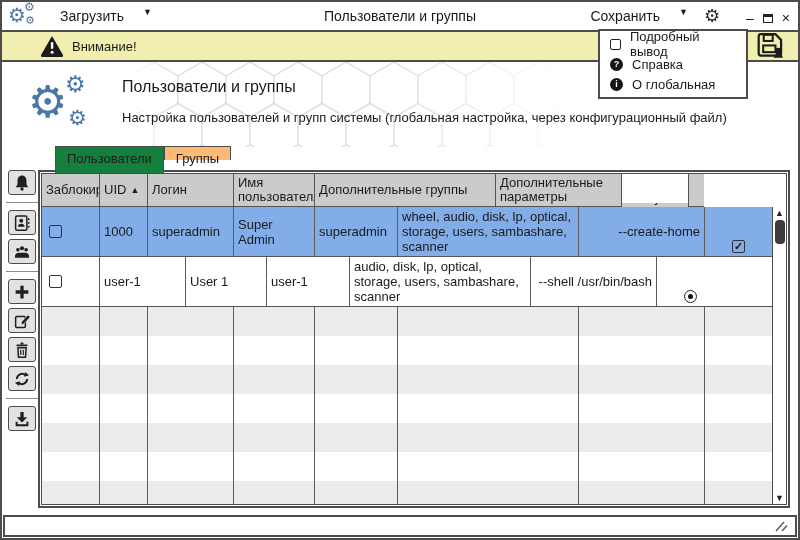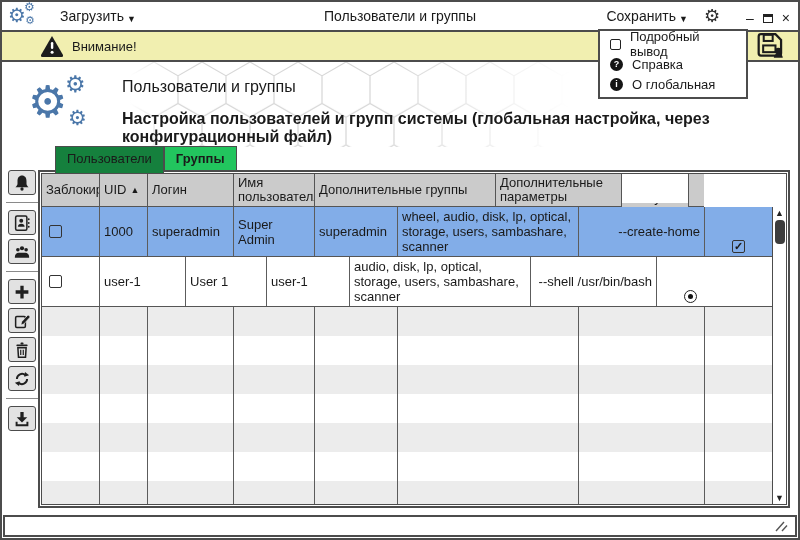--- a/index.html
+++ b/index.html
@@ -6,21 +6,21 @@
   html,body { width:800px; height:540px; background:#fff; font-family:"Liberation Sans", sans-serif; color:#1a1a1a; }
   .window { position:relative; width:800px; height:540px; border:2px solid #4c4c4c; background:#fff; overflow:hidden; }
 
   
   .titlebar { position:absolute; top:0; left:0; right:0; height:30px; border-bottom:2px solid #4c4c4c; background:#fff; display:flex; align-items:center; }
   .tb-logo { position:relative; width:34px; height:26px; margin-left:6px; flex:none; }
   .gear { position:absolute; color:#4b77a9; font-family:"DejaVu Sans", sans-serif; line-height:1; }
   .tb-logo .g1 { font-size:20px; left:0; top:2px; }
   .tb-logo .g2 { font-size:12px; left:16px; top:-2px; }
   .tb-logo .g3 { font-size:11px; left:17px; top:12px; }
-  .tb-btn { background:none; border:none; font:14px "Liberation Sans", sans-serif; color:#1a1a1a; display:flex; align-items:flex-end; gap:3px; cursor:pointer; }
+  .tb-btn { background:none; border:none; font:14px "Liberation Sans", sans-serif; color:#1a1a1a; display:flex; align-items:flex-start; gap:19px; cursor:pointer; }
   .load-btn { margin-left:18px; }
   .caret { font-size:9px; line-height:1; }
   .tb-title { position:absolute; left:0; right:0; text-align:center; font-size:14px; pointer-events:none; }
   .tb-right { margin-left:auto; display:flex; align-items:center; }
   .tb-gear { font-family:"DejaVu Sans", sans-serif; font-size:18px; color:#2e2e2e; margin:0 26px 0 16px; line-height:1; cursor:pointer; }
   .win-controls { display:flex; align-items:flex-start; gap:9px; margin-right:8px; height:100%; padding-top:3px; }
   .wc { font-size:14px; line-height:14px; color:#222; cursor:pointer; }
   .wc-max { width:10px; height:9px; border:1.5px solid #222; border-top-width:3px; margin-top:3px; }
 
   
@@ -38,27 +38,27 @@
   
   .header { position:absolute; top:60px; left:0; right:0; height:85px; background:#fff; overflow:hidden; }
   .hexwrap { position:absolute; left:128px; top:0; width:450px; height:85px; }
   .hexfade { position:absolute; left:128px; top:0; width:450px; height:85px; background:linear-gradient(90deg,#fff 0px,rgba(255,255,255,0) 45px,rgba(255,255,255,0) 260px,#fff 440px); }
   .hdr-logo { position:relative; width:75px; height:62px; margin:14px 0 0 26px; float:left; }
   .hdr-logo .g1 { font-size:44px; left:0; top:4px; }
   .hdr-logo .g2 { font-size:23px; left:37px; top:-3px; }
   .hdr-logo .g3 { font-size:21px; left:40px; top:32px; }
   .hdr-text { position:absolute; left:120px; top:16px; right:10px; z-index:2; }
   .hdr-title { font-size:16px; margin-bottom:14px; }
-  .hdr-sub { font-size:16px; font-weight:bold; }
+  .hdr-sub { font-size:13px; font-weight:normal; }
 
   
   .tabs { position:absolute; top:144px; left:53px; display:flex; align-items:flex-start; z-index:5; }
   .tab { font-size:13px; padding:4px 11px 0; height:27px; cursor:pointer; }
   .tab.active { background:#15803d; border:1px solid #4c4c4c; border-bottom:none; }
-  .tab.inactive { background:#22c55e; border:1px solid #4c4c4c; border-bottom:none; height:24px;font-weight:bold; }
+  .tab.inactive { background:#fdba74; border:1px solid #4c4c4c; border-bottom:none; height:14px; }
 
   
   .sidebar { position:absolute; left:3px; top:168px; width:34px; display:flex; flex-direction:column; align-items:center; }
   .tool-btn { width:28px; height:25px; background:#e2e2e2; border:1px solid #4c4c4c; border-radius:3px; display:flex; align-items:center; justify-content:center; margin-bottom:4px; cursor:pointer; }
   .tool-btn svg { display:block; }
   .tool-sep { width:32px; height:1px; background:#8a8a8a; margin:3px 0 7px; }
 
   
   .table-outer { position:absolute; left:36px; top:168px; width:752px; height:338px; border:2px solid #4c4c4c; background:#fff; padding:1px; }
   .table-inner { border:1px solid #4c4c4c; height:100%; display:flex; flex-direction:column; overflow:hidden; }

